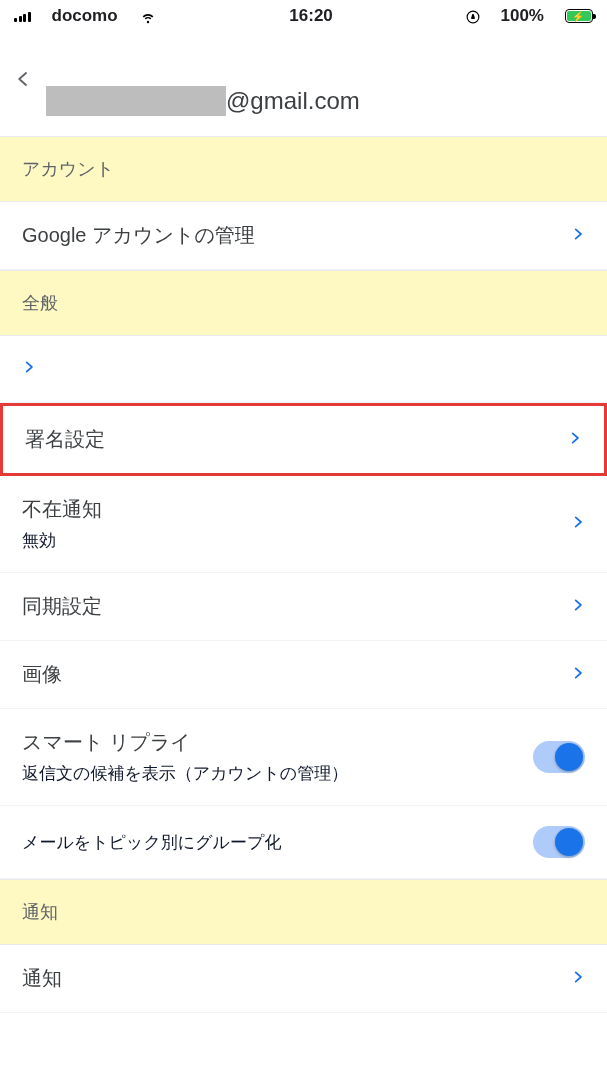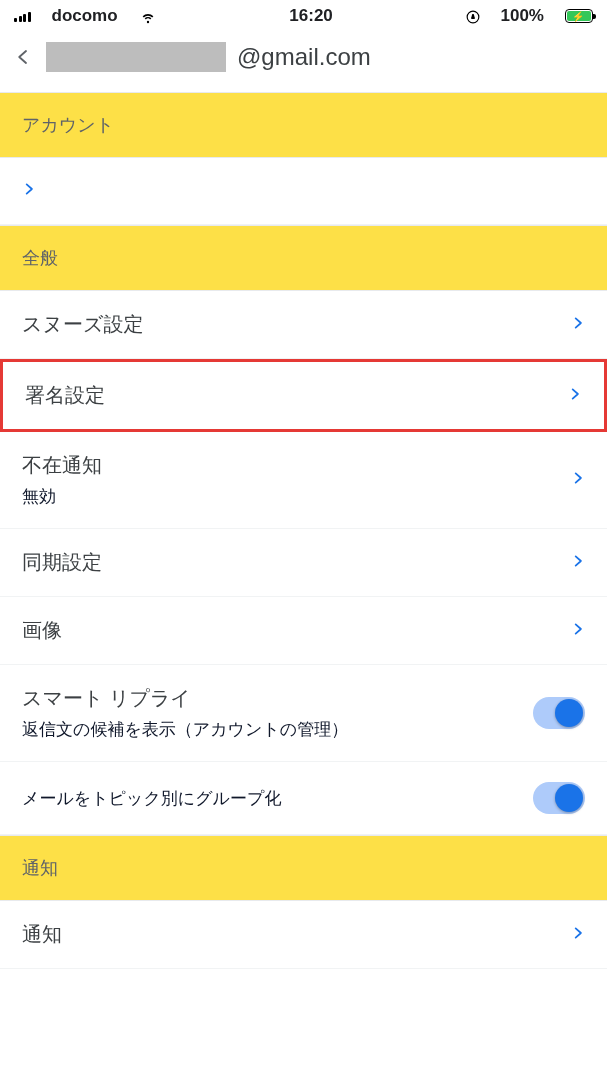--- a/index.html
+++ b/index.html
@@ -32,24 +32,24 @@
   border: 1.5px solid #000; border-radius: 4px;
   width: 28px; height: 14px; position: relative; padding: 1px;
 }
 .battery::after { content:""; position:absolute; right:-4px; top:4px; width:2.5px; height:5px; background:#000; border-radius:0 2px 2px 0; }
 .battery-fill { background:#34c759; width:100%; height:100%; border-radius:2px; position:relative; }
 .bolt { position:absolute; left:50%; top:50%; transform:translate(-50%,-50%); font-size:10px; color:#fff; }
 .header {
   display:flex; align-items:center; padding: 12px 14px 20px; gap: 14px;
 }
 .back-btn { width: 18px; height: 28px; display:flex; align-items:center; justify-content:center; }
-.title-wrap { display:flex; align-items:center; gap:11px; font-size: 24px; color:#3c4043; }
+.title-wrap { display:flex; align-items:center; gap:0; font-size: 24px; color:#3c4043;margin-top:44px; }
 .redacted { background:#bdbdbd; width: 180px; height: 30px; display:inline-block; }
 .section-header {
-  background:#fde047; color:#5f6368; font-size:18px;
+  background:#fef9c3; color:#5f6368; font-size:18px;
   padding: 20px 22px; border-top:1px solid #e8eaed; border-bottom:1px solid #e8eaed;
 }
 .row {
   display:flex; align-items:center; justify-content:space-between;
   padding: 20px 22px; border-bottom:1px solid #f1f3f4; background:#fff;
 }
 .row-text { display:flex; flex-direction:column; gap:6px; }
 .row-title { font-size:20px; color:#3c4043; }
 .row-sub { font-size:17px; color:#0f172a; }
 .chevron { color:#1a73e8; }
@@ -105,31 +105,31 @@
   </div>
   <div class="title-wrap">
     <span class="redacted"></span>
     <span>@gmail.com</span>
   </div>
 </div>
 
 <div class="section-header">アカウント</div>
 
 <div class="row">
+  <div class="row-text">
+      <div class="row-title">Google アカウントの管理</div>
+    </div>
   <span class="chevron"><svg viewBox="0 0 24 24" width="14" height="22">
         <path d="M8 4l9 8-9 8" fill="none" stroke="#1a73e8" stroke-width="3" stroke-linecap="round" stroke-linejoin="round"></path>
       </svg></span>
 </div>
 
 <div class="section-header">全般</div>
 
 <div class="row">
-  <div class="row-text">
-      <div class="row-title">スヌーズ設定</div>
-    </div>
   <span class="chevron"><svg viewBox="0 0 24 24" width="14" height="22">
         <path d="M8 4l9 8-9 8" fill="none" stroke="#1a73e8" stroke-width="3" stroke-linecap="round" stroke-linejoin="round"></path>
       </svg></span>
 </div>
 
 <div class="row highlight">
   <div class="row-text">
       <div class="row-title">署名設定</div>
     </div>
   <span class="chevron"><svg viewBox="0 0 24 24" width="14" height="22">

